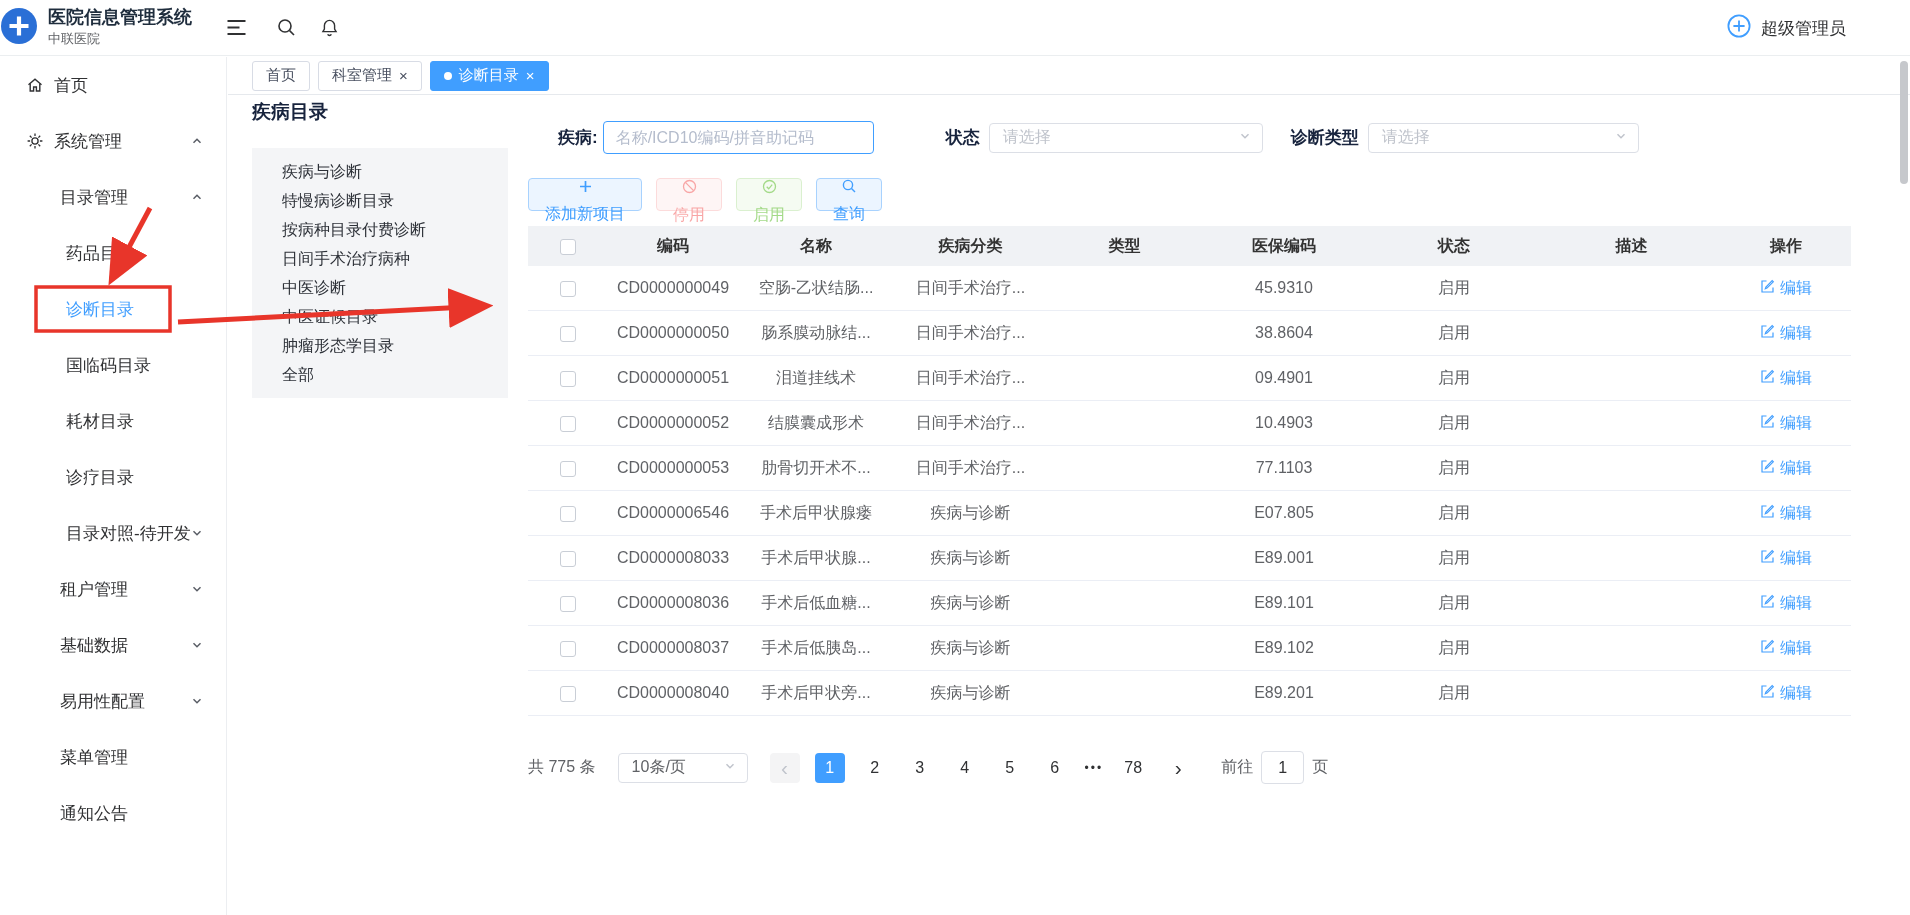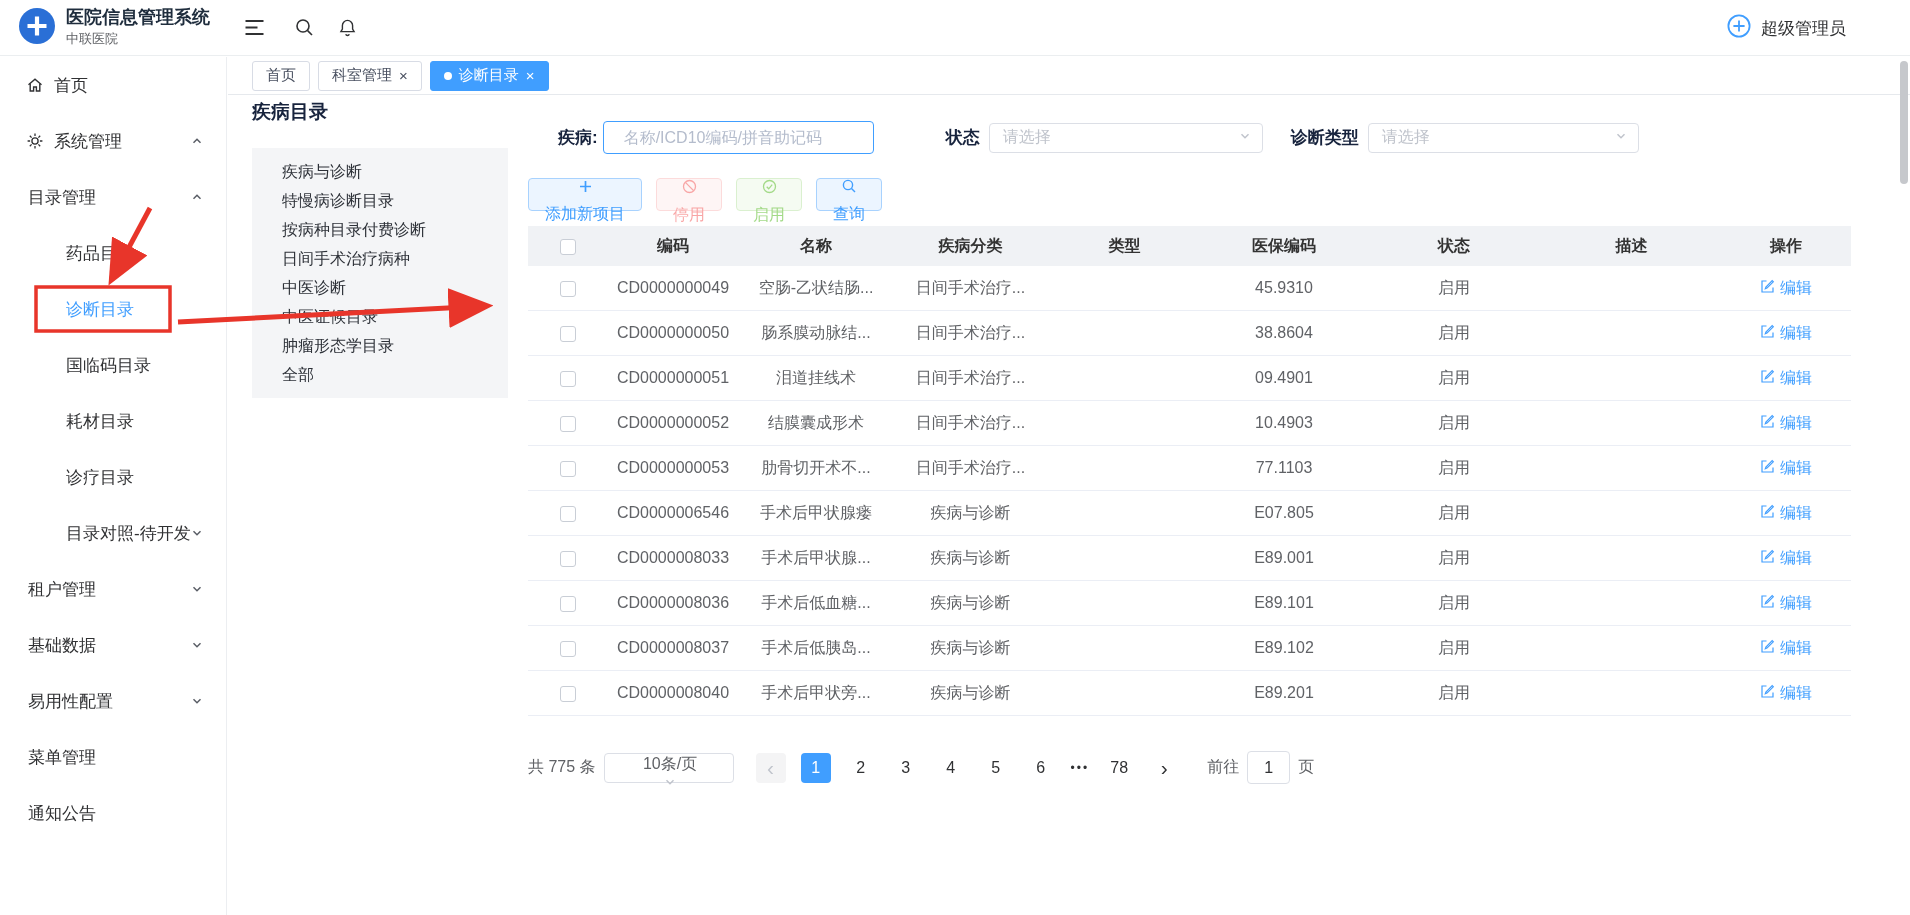--- a/index.html
+++ b/index.html
@@ -3,37 +3,37 @@
 <meta charset="utf-8">
 <style>
   * { margin:0; padding:0; box-sizing:border-box; }
   html,body { background:#fff; }
   body { font-family:"Liberation Sans","DejaVu Sans",sans-serif; color:#303133; }
   .app { position:relative; width:1910px; height:915px; background:#fff; overflow:hidden; }
 
   
   .header { position:absolute; top:0; left:0; width:100%; height:56px; background:#fff;
             border-bottom:1px solid #ebeef0; display:flex; align-items:center; }
-  .brand { display:flex; align-items:center; gap:10px; padding-left:18px; }
+  .brand { display:flex; align-items:center; gap:10px; }
   .brand-title { font-size:18px; font-weight:bold; color:#1f2d3d; line-height:1.15; }
   .brand-sub { font-size:13px; color:#606266; margin-top:3px; }
   .hd-icon { background:none; border:none; display:flex; align-items:center; justify-content:center;
              cursor:pointer; color:#303133; }
   .hd-burger { margin-left:34px; }
   .hd-search { margin-left:30px; }
   .hd-bell { margin-left:24px; }
   .user { position:absolute; right:64px; top:0; height:56px; display:flex; align-items:center;
           gap:9px; font-size:17px; color:#303133; cursor:pointer; }
 
   
   .sidebar { position:absolute; top:57px; left:0; width:227px; bottom:0; background:#fff;
              border-right:1px solid #eceef1; overflow:hidden; }
   .side-item { height:56px; display:flex; align-items:center; font-size:17px; color:#303133;
                cursor:pointer; position:relative; background:#fff; }
-  .lvl-1 { padding-left:26px; } .lvl-2 { padding-left:28px; } .lvl-3 { padding-left:66px; }
+  .lvl-1 { padding-left:26px; } .lvl-2 { padding-left:60px; } .lvl-3 { padding-left:66px; }
   .side-item .mi { display:flex; margin-right:10px; }
   .side-item .chev { position:absolute; right:22px; display:flex; }
   .side-item.active { color:#409eff; }
 
   
   .tabbar { position:absolute; left:228px; top:57px; right:0; height:38px; background:#fff;
             border-bottom:1px solid #e6e9ed; display:flex; align-items:center; padding-left:24px; gap:8px; }
   .tab { height:30px; display:flex; align-items:center; gap:7px; padding:0 13px;
          border:1px solid #d8dce5; border-radius:3px; font-size:15px; color:#495060;
          background:#fff; cursor:pointer; white-space:nowrap; }
@@ -49,21 +49,21 @@
   .catalog-list { list-style:none; margin-top:23px; background:#f4f5f7; padding:9px 0; }
   .catalog-list li { height:29px; line-height:29px; padding-left:30px; font-size:16px;
                      color:#2d3138; cursor:pointer; white-space:nowrap; overflow:hidden; }
 
   .workspace { position:absolute; left:300px; top:0; width:1382px; }
 
   .filters { display:flex; align-items:center; margin-top:25px; font-size:17px; }
   .f-label { font-weight:bold; color:#17233d; white-space:nowrap; }
   .lbl-disease { margin-left:30px; }
   .inp { height:33px; width:271px; margin-left:5px; border:1px solid #409eff; border-radius:4px;
-         padding:0 20px; font-size:16px; color:#303133; outline:none;
+         padding:0 12px; font-size:16px; color:#303133; outline:none;
          font-family:"Liberation Sans","DejaVu Sans",sans-serif; }
   .inp::placeholder { color:#b4bccc; }
   .lbl-status { margin-left:72px; }
   .lbl-type { margin-left:28px; }
   .select { height:30px; margin-left:9px; border:1px solid #dcdfe6; border-radius:4px; background:#fff;
             display:flex; align-items:center; justify-content:space-between; padding:0 10px 0 13px;
             font-size:16px; color:#c0c4cc; cursor:pointer; }
   .sel-status { width:274px; } .sel-type { width:271px; }
 
   .toolbar { display:flex; gap:14px; margin-top:24px; }
@@ -81,21 +81,21 @@
         font-size:16px; color:#606266; background:#fff; }
   .td { text-align:center; }
   .c0{width:80px;} .c1{width:130px;} .c2{width:156px;} .c3{width:153px;} .c4{width:155px;}
   .c5{width:164px;} .c6{width:176px;} .c7{width:179px;} .c8{width:130px;}
   .cb { display:inline-block; width:16px; height:16px; border:1px solid #c9ced6; border-radius:3px;
         background:#fff; vertical-align:middle; cursor:pointer; }
   .edit-link { color:#409eff; display:inline-flex; align-items:center; gap:5px; cursor:pointer; }
 
   .pagination { display:flex; align-items:center; margin-top:35px; font-size:16px; color:#606266; }
   .pg-total { white-space:nowrap; }
-  .pg-size { width:130px; margin-left:8px;flex-direction:column; }
+  .pg-size { width:130px; margin-left:22px; }
   .pager { display:flex; align-items:center; }
   .pg-btn { width:30px; height:30px; margin-left:15px; display:flex; align-items:center;
             justify-content:center; border-radius:4px; font-size:21px; color:#303133; cursor:pointer; }
   .pg-prev { margin-left:22px; background:#f4f4f5; color:#c0c4cc; }
   .pg-num { min-width:30px; height:30px; margin-left:15px; display:flex; align-items:center;
             justify-content:center; border-radius:4px; font-size:16px; color:#303133; cursor:pointer; }
   .pg-num.active { background:#409eff; color:#fff; }
   .pg-ell { margin-left:15px; font-size:12px; letter-spacing:2px; color:#303133; cursor:pointer; }
   .goto-label { margin-left:28px; color:#606266; }
   .goto-input { width:43px; height:33px; margin-left:8px; border:1px solid #dcdfe6; border-radius:4px;

